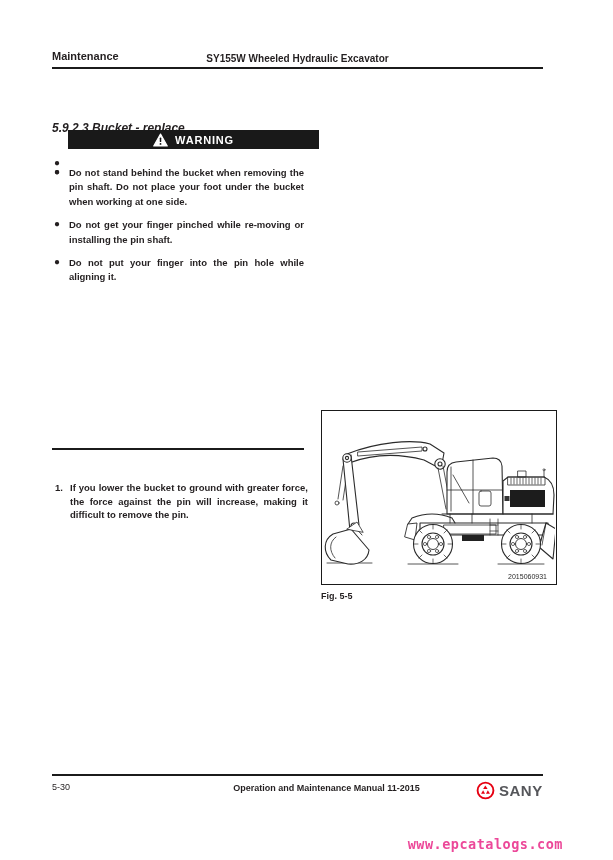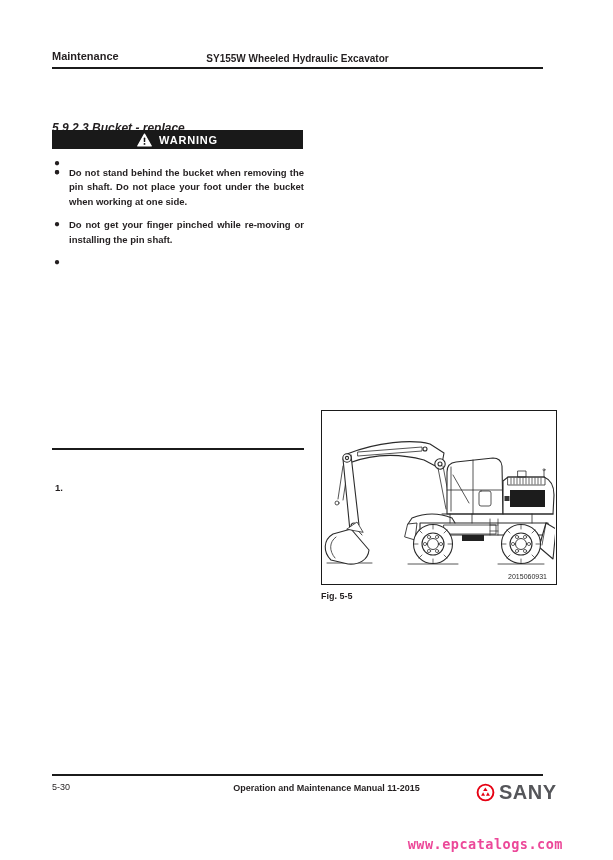--- a/index.html
+++ b/index.html
@@ -12,21 +12,21 @@
   
   .header-left  { left:52px; top:50px; font-size:11px; font-weight:bold; }
   .header-right { left:52px; top:53px; width:491px; text-align:center; font-size:10px; font-weight:bold; }
   .header-rule  { left:52px; top:67px; width:491px; height:2px; background:#1b1b1b; }
 
   
   .section-title { left:52px; top:96px; font-size:12px; font-weight:bold; font-style:italic;margin-top:25px; }
 
   
   .warning-bar {
-    left:52px; top:130px; width:251px; height:19px; background:#191919; color:#fff;
+    left:68px; top:130px; width:251px; height:19px; background:#191919; color:#fff;
     display:flex; align-items:center; justify-content:center; gap:7px;
   }
   .warning-bar .wtitle { font-size:11px; font-weight:bold; letter-spacing:0.8px; }
   .warning-list { left:52px; top:157px; width:252px; margin:0; padding:0; list-style:none; }
   .warning-list li {
     position:relative; padding-left:17px; margin-bottom:9px;
     font-size:9.5px; font-weight:bold; line-height:14.4px; text-align:justify;
   }
   .warning-list .marker { position:absolute; left:2px; top:-1px; font-size:10px; }
   .warning-rule { left:52px; top:448px; width:252px; height:1.6px; background:#1b1b1b; }
@@ -44,21 +44,21 @@
   }
   .figure-box svg { position:absolute; left:0; top:0; }
   .figure-number { position:absolute; right:9px; bottom:4px; font-size:7px; color:#2b2b2b; }
   .figure-caption { left:321px; top:591px; font-size:9px; font-weight:bold; }
 
   
   .footer-rule   { left:52px; top:774px; width:491px; height:2px; background:#1b1b1b; }
   .footer-page   { left:52px; top:782px; font-size:9px; }
   .footer-center { left:52px; top:783px; width:491px; text-align:center; font-size:9px; font-weight:bold;margin-left:29px; }
   .footer-logo   { left:476px; top:781px; display:flex; align-items:center; gap:4px; }
-  .footer-logo .brand-text { font-size:20px; font-weight:bold; color:#55565a; letter-spacing:0.5px; }
+  .footer-logo .brand-text { font-size:15px; font-weight:bold; color:#55565a; letter-spacing:0.5px; }
 
   
   .watermark {
     right:50px; top:836px; font-family:"DejaVu Sans Mono", monospace;
     font-weight:bold; font-size:13.5px; color:#ec4899; letter-spacing:0.5px;
   }
 </style>
 </head>
 <body>
 
@@ -94,27 +94,29 @@
       <span>Do not stand behind the bucket when removing the pin shaft. Do not place your foot under the bucket when working at one side.</span>
     </li>
 
     <li>
       <span class="marker">●</span>
       <span>Do not get your finger pinched while re-moving or installing the pin shaft.</span>
     </li>
 
     <li>
       <span class="marker">●</span>
+      <span>Do not put your finger into the pin hole while aligning it.</span>
     </li>
   </ul>
 <div class="abs warning-rule"></div>
 
 <div class="abs steps">
   <div class="step">
     <span class="step-num">1.</span>
+    <div>If you lower the bucket to ground with greater force, the force against the pin will increase, making it difficult to remove the pin.</div>
   </div>
 </div>
 
 <div class="abs figure-box">
   <svg width="233" height="172" viewBox="0 0 233 172" fill="none" stroke="#2b2b2b" stroke-width="1.1" stroke-linejoin="round" stroke-linecap="round">
 
     <path d="M5 152 H50 M86 153 H136 M176 153 H222" stroke-width="0.8"></path>
 
     <path d="M25 43 C55 31 90 28 108 33 L122 42 L119 58 L102 49 C72 41 48 44 27 52 Z" fill="#fff"></path>
     <path d="M36 41 L100 36 L100 40 L36 45 Z" fill="#fff" stroke-width="0.8"></path>

